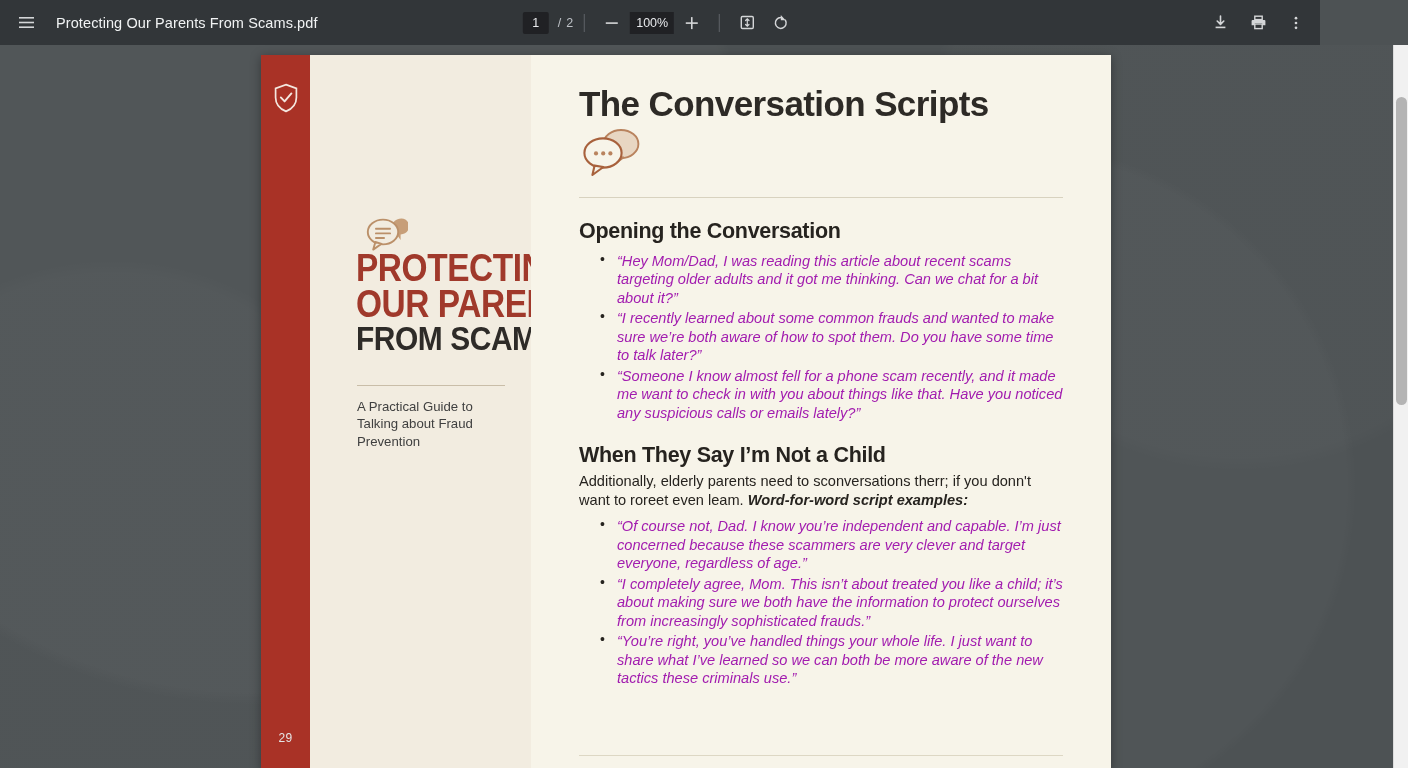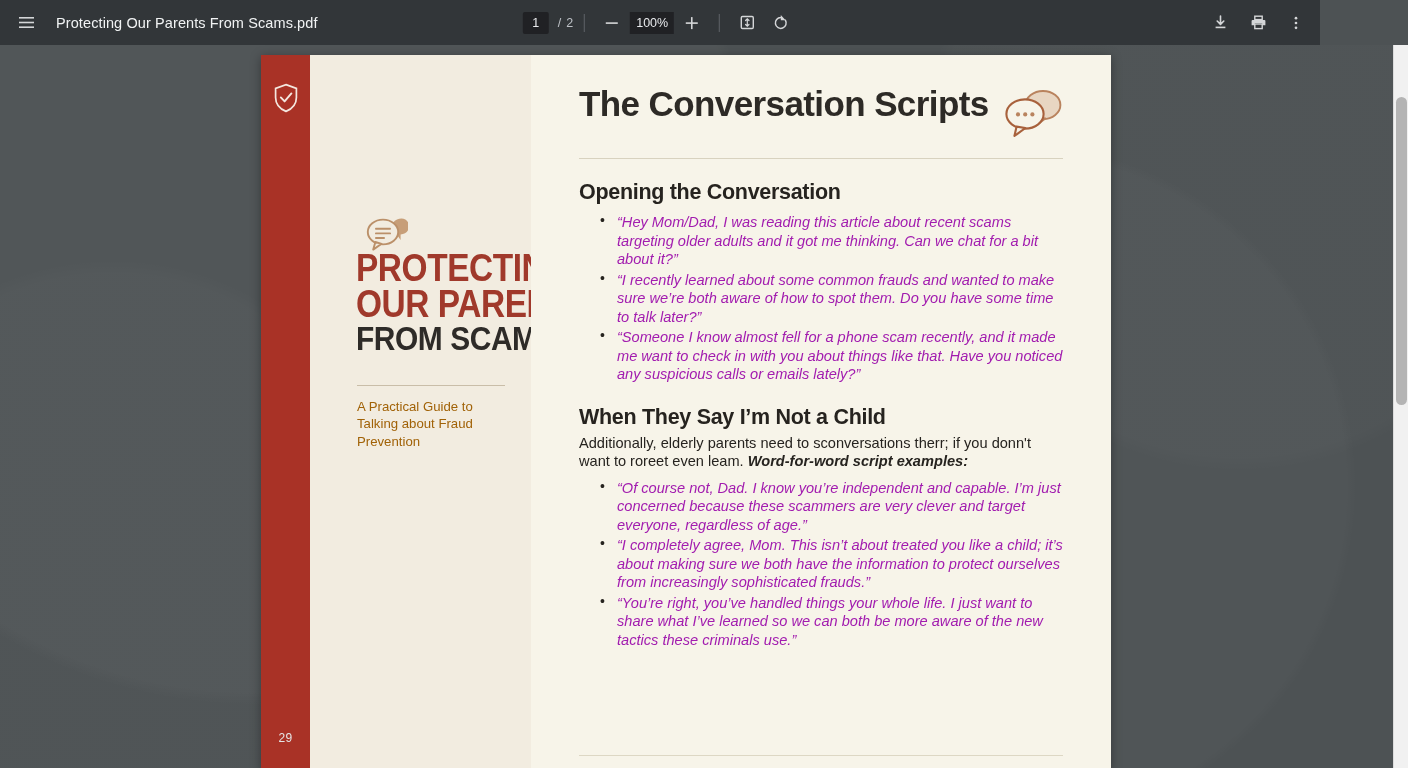--- a/index.html
+++ b/index.html
@@ -156,34 +156,35 @@
     top: 330px; left: 47px;
     width: 148px; height: 1px;
     background: #c9bda8;
   }
   .cover-sub {
     position: absolute;
     top: 343px; left: 47px;
     width: 150px;
     font-size: 13.2px;
     line-height: 1.32;
-    color: #a16207;
+    color: #404040;
   }
 
   
   .page-right {
     width: 580px;
     background: #f7f4e9;
     position: relative;
     padding: 30px 48px 0 48px;
   }
   .pr-header {
     display: flex;
     align-items: flex-start;
     justify-content: space-between;
+    flex-direction: column;
   }
   .pr-title {
     font-size: 35px;
     font-weight: bold;
     color: #2d2a26;
     letter-spacing: -0.6px;
     line-height: 1.1;
   }
   .header-rule {
     margin-top: 13px;

